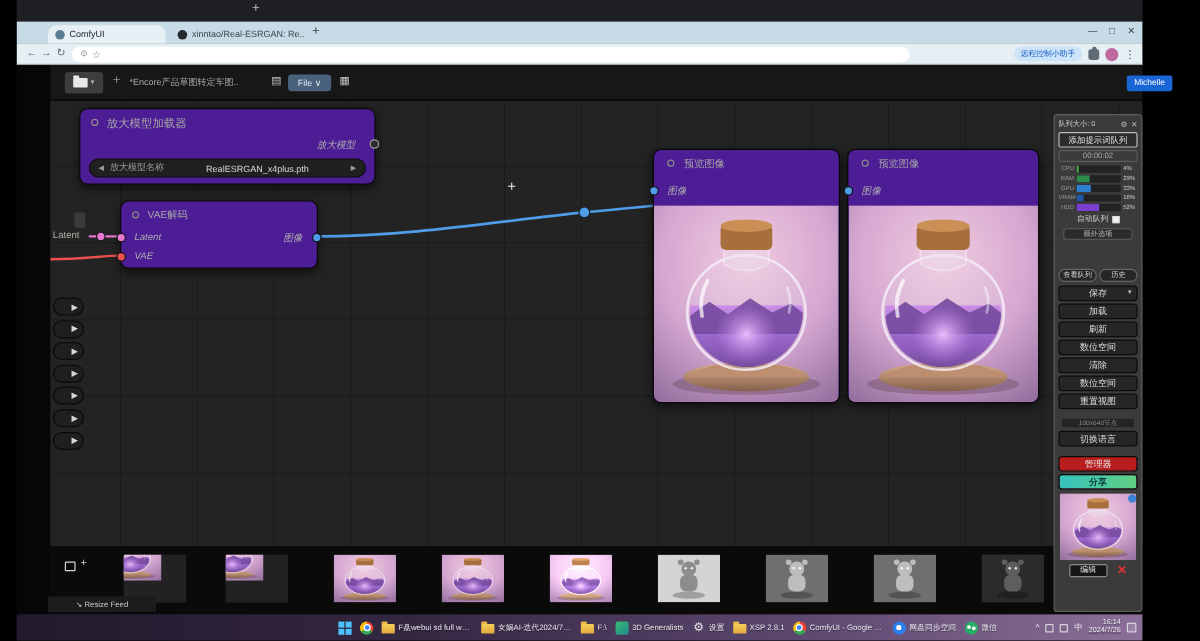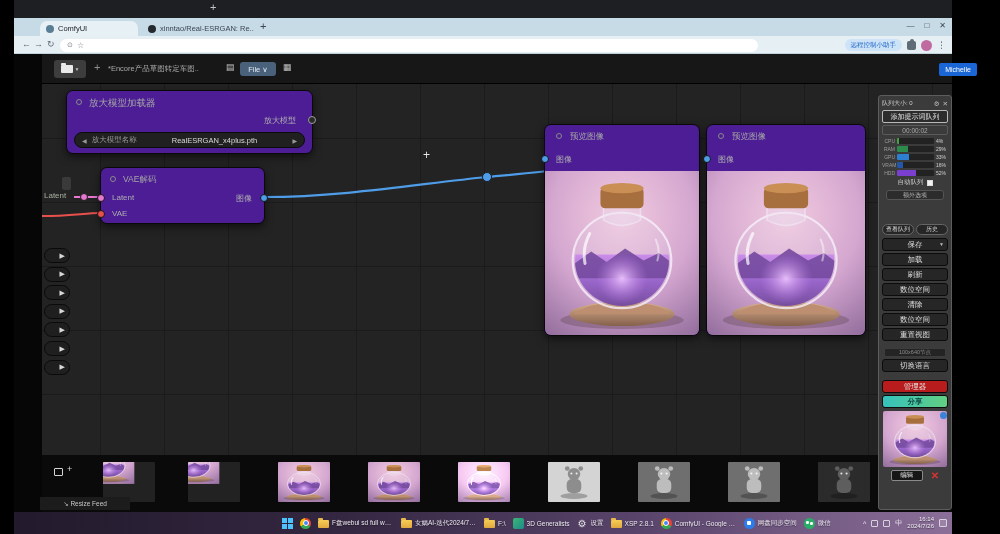--- a/index.html
+++ b/index.html
@@ -72,21 +72,21 @@
   .wires{position:absolute;left:0;top:0;width:938px;height:534px;pointer-events:none;z-index:2;}
   .cross{position:absolute;left:409px;top:148px;font-size:12px;color:#e8e8e8;z-index:2;}
 
   
   .node{position:absolute;background:#4c1d95;border:1px solid #090909;border-radius:7px;
     box-shadow:0 3px 8px rgba(0,0,0,.55);z-index:3;}
   .ntitle{position:absolute;left:22px;top:6px;font-size:8.5px;color:#a5a5a5;white-space:nowrap;}
   .tdot{position:absolute;left:9px;top:8px;width:6px;height:6px;border:1.5px solid #8a8a8a;border-radius:50%;}
   .port{position:absolute;width:8px;height:8px;border-radius:50%;border:1px solid #141414;z-index:4;}
   .port.ring{background:#2b2b2b;border:1.5px solid #9d9d9d;}
-  .plab{position:absolute;font-size:8px;color:#aeaeae;white-space:nowrap;}
+  .plab{position:absolute;font-size:8px;color:#aeaeae;white-space:nowrap;font-style:italic;}
   .widget{position:absolute;left:7px;right:7px;top:41px;height:16px;background:#202020;
     border:1px solid #0c0c0c;border-radius:9px;display:flex;align-items:center;padding:0 7px;gap:5px;}
   .warr{font-size:6px;color:#9a9a9a;}
   .wlab{font-size:7.5px;color:#989898;white-space:nowrap;}
   .wval{flex:1;text-align:center;font-size:7.5px;color:#dadada;white-space:nowrap;overflow:hidden;}
   .nimg{position:absolute;left:0;right:0;top:46px;bottom:0;border-radius:0 0 6px 6px;overflow:hidden;}
   .nimg svg{width:100%;height:100%;display:block;}
 
   .edge-label{position:absolute;left:30px;top:191px;font-size:8px;color:#a8b0a2;z-index:3;}
   .edge-sliver{position:absolute;left:48px;top:177px;width:9px;height:13px;background:#3a3a3a;border-radius:2px;z-index:1;}

